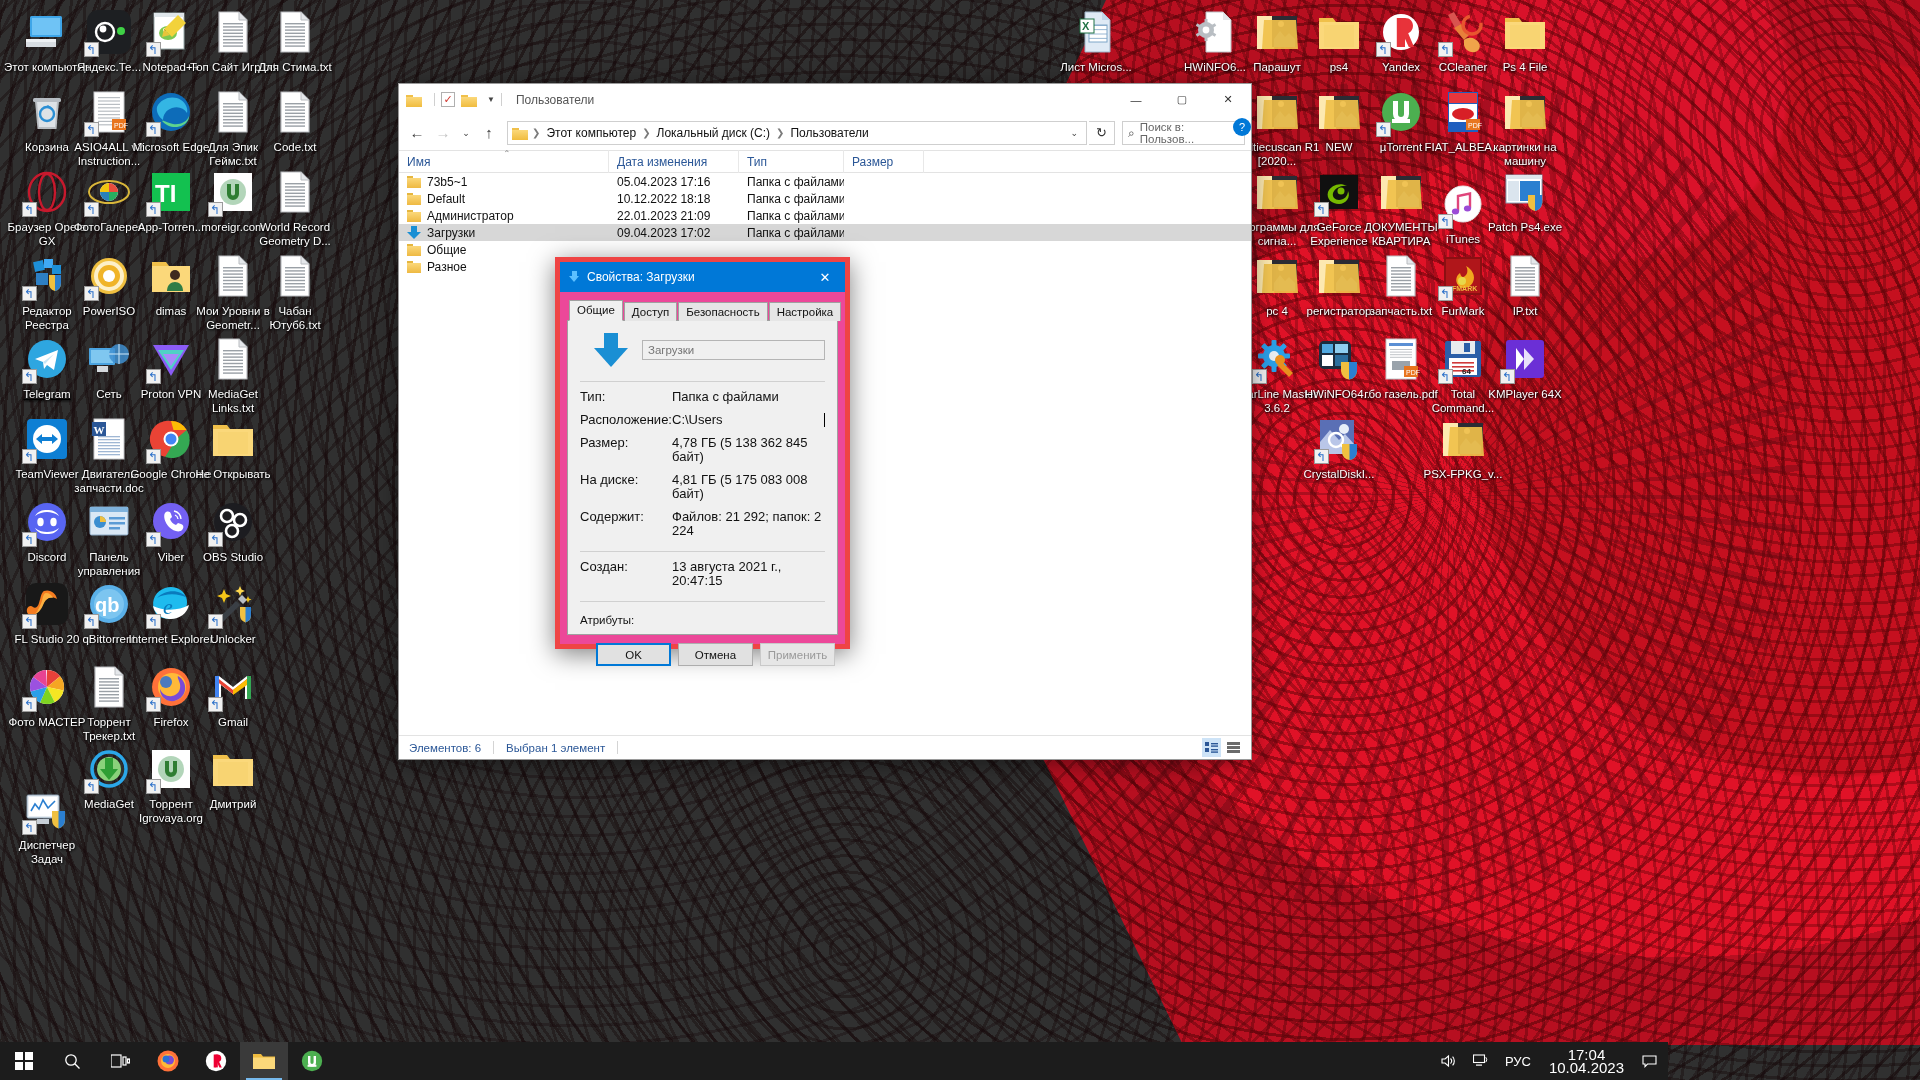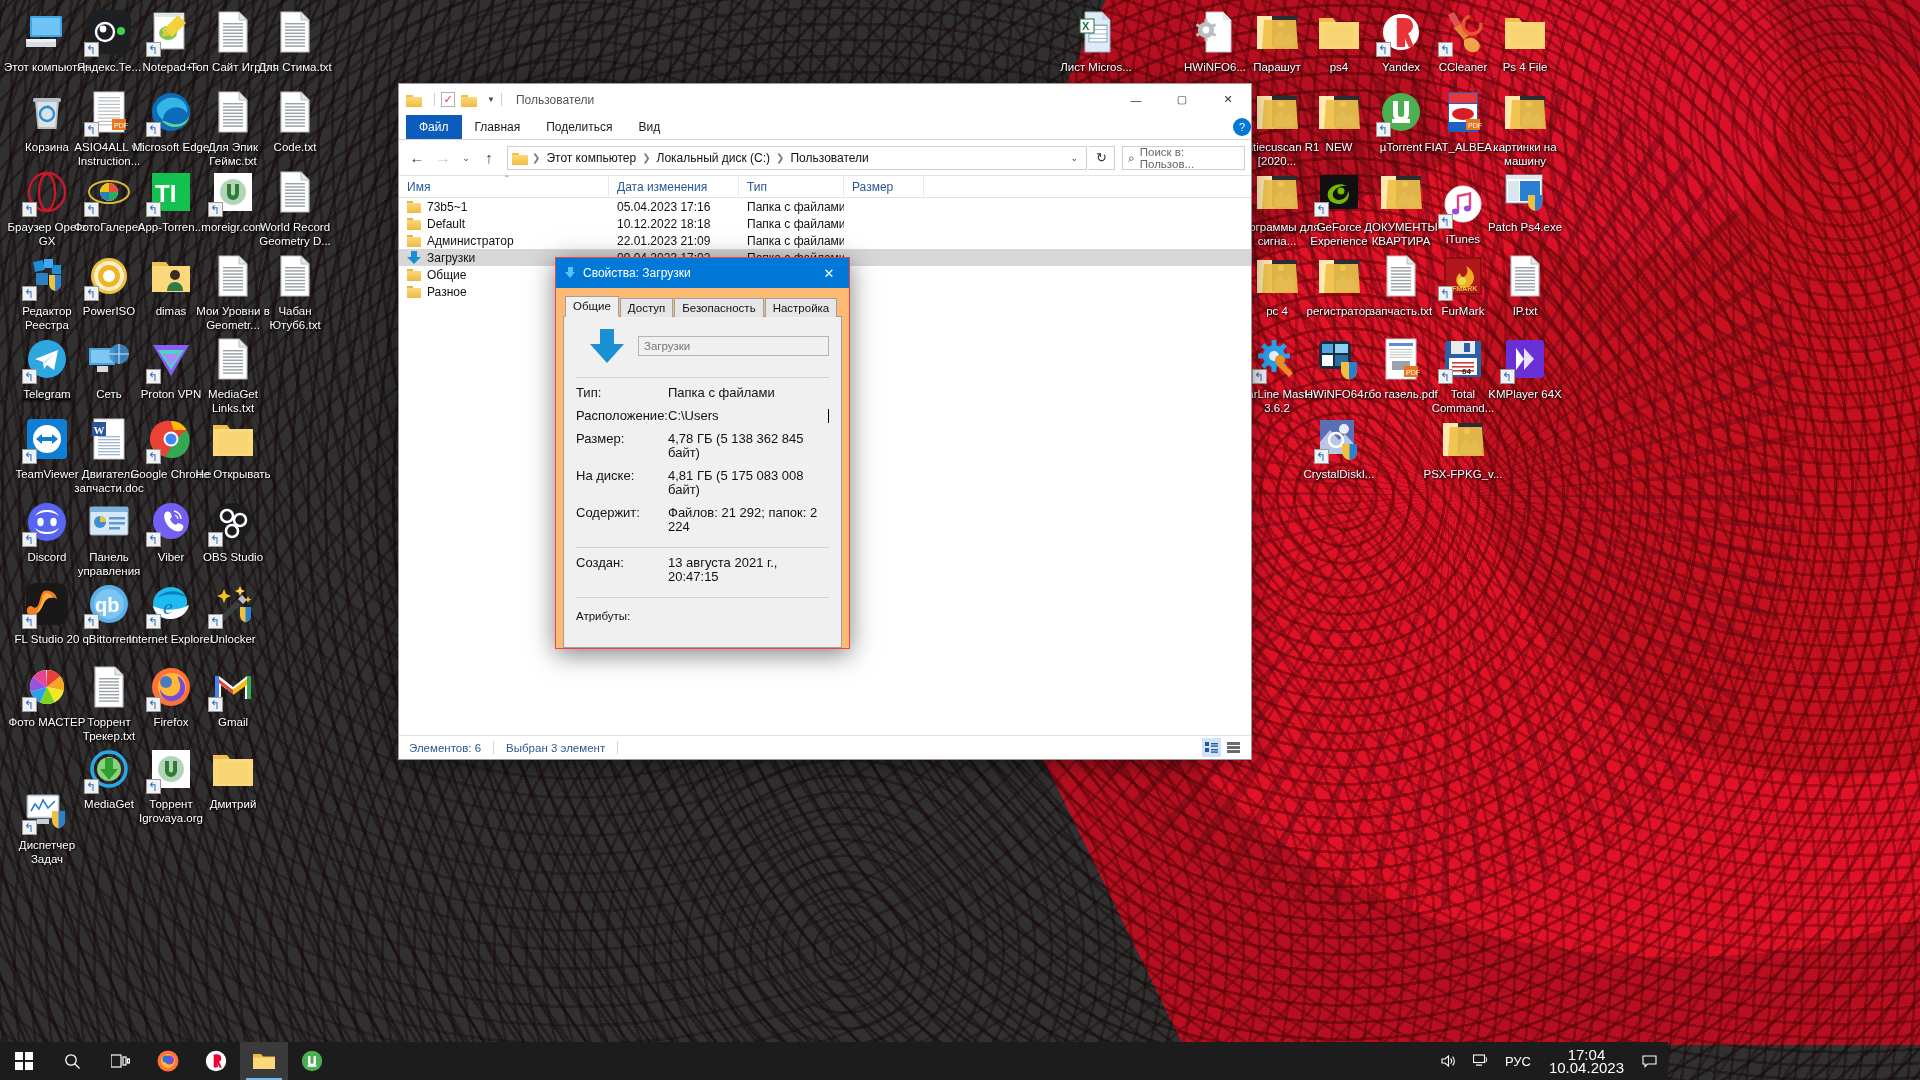--- a/index.html
+++ b/index.html
@@ -159,21 +159,21 @@
     padding-left:10px; gap:0; flex:0 0 auto;
   }
   .st-sep { width:1px;height:13px;background:#d4d4d4;margin:0 12px; }
   .view-btns { margin-left:auto; display:flex; gap:3px; padding-right:8px; }
   .vbtn { width:19px;height:19px;display:flex;align-items:center;justify-content:center; }
   .vbtn.active { background:#cde3f7; }
 
   
   #props {
     position:absolute; left:555px; top:257px; width:295px; height:392px;
-    background:#fdba74; border:1px solid #ef4444;
+    background:#ec4899; border:5px solid #ef4444;
     box-shadow: 0 5px 24px rgba(0,0,0,.5);
     display:flex; flex-direction:column;
   }
   .dlg-title {
     height:30px; background:#0078d7; display:flex; align-items:center;
     padding-left:9px; gap:7px; color:#fff; font-size:12px; flex:0 0 auto;
   }
   .dlg-dl { width:11px;height:12px;position:relative;flex:0 0 11px; }
   .dlg-dl::before{content:"";position:absolute;left:3px;top:0;width:5px;height:6px;background:#5cc0ff;}
   .dlg-dl::after{content:"";position:absolute;left:0;top:5px;border-left:5.5px solid transparent;border-right:5.5px solid transparent;border-top:6px solid #5cc0ff;}
@@ -1228,26 +1228,20 @@
       <span class="qat-caret">▼</span>
       <div class="qat-sep"></div>
       <span class="exp-title">Пользователи</span>
       <div class="win-btns">
         <div class="win-btn">—</div>
         <div class="win-btn">▢</div>
         <div class="win-btn close">✕</div>
       </div>
     </div>
 
-    <div class="exp-ribbon" id="ribbon-tabs">
-        <div class="rtab file">Файл</div>
-        <div class="rtab">Главная</div>
-        <div class="rtab">Поделиться</div>
-        <div class="rtab">Вид</div>
-      </div>
     <div class="help-btn">?</div>
 
     <div class="exp-nav">
       <div class="nav-btn">←</div>
       <div class="nav-btn dis">→</div>
       <div class="nav-btn small">⌄</div>
       <div class="nav-btn">↑</div>
       <div class="addr-bar">
         <div class="qat-ic qat-folder" style="margin-right:2px"></div>
         <span class="crumb-sep">❯</span>
@@ -1334,21 +1328,21 @@
           </div>
           <div class="fcell" style="width:130px"></div>
           <div class="fcell" style="width:105px"></div>
           <div class="fcell" style="width:80px"></div>
         </div>
       </div>
 
     <div class="exp-status">
       <span>Элементов: 6</span>
       <span class="st-sep"></span>
-      <span>Выбран 3 элемент</span>
+      <span>Выбран 1 элемент</span>
       <span class="st-sep"></span>
       <div class="view-btns">
         <div class="vbtn active">
           <svg width="13" height="11" viewBox="0 0 13 11">
               <rect x="0" y="0" width="4" height="4" fill="#2b5797"></rect>
               <rect x="0" y="6" width="4" height="4" fill="#2b5797"></rect>
               <rect x="6" y="1" width="7" height="1.4" fill="#2b5797"></rect>
               <rect x="6" y="3.4" width="7" height="1.4" fill="#2b5797"></rect>
               <rect x="6" y="7" width="7" height="1.4" fill="#2b5797"></rect>
               <rect x="6" y="9.4" width="7" height="1.4" fill="#2b5797"></rect>
@@ -1416,20 +1410,25 @@
           <span class="pval">13 августа 2021 г., 20:47:15</span>
         </div>
         <div class="hr"></div>
 
         <div class="attr-row">
           <span class="plabel">Атрибуты:</span>
         </div>
       </div>
     </div>
 
+    <div class="dlg-footer">
+      <div class="btn primary">OK</div>
+      <div class="btn">Отмена</div>
+      <div class="btn disabled">Применить</div>
+    </div>
   </div>
 
   <div id="taskbar">
     <div class="tb-btn">
       <span class="win-logo">
           <i></i>
           <i></i>
           <i></i>
           <i></i>
         </span>

